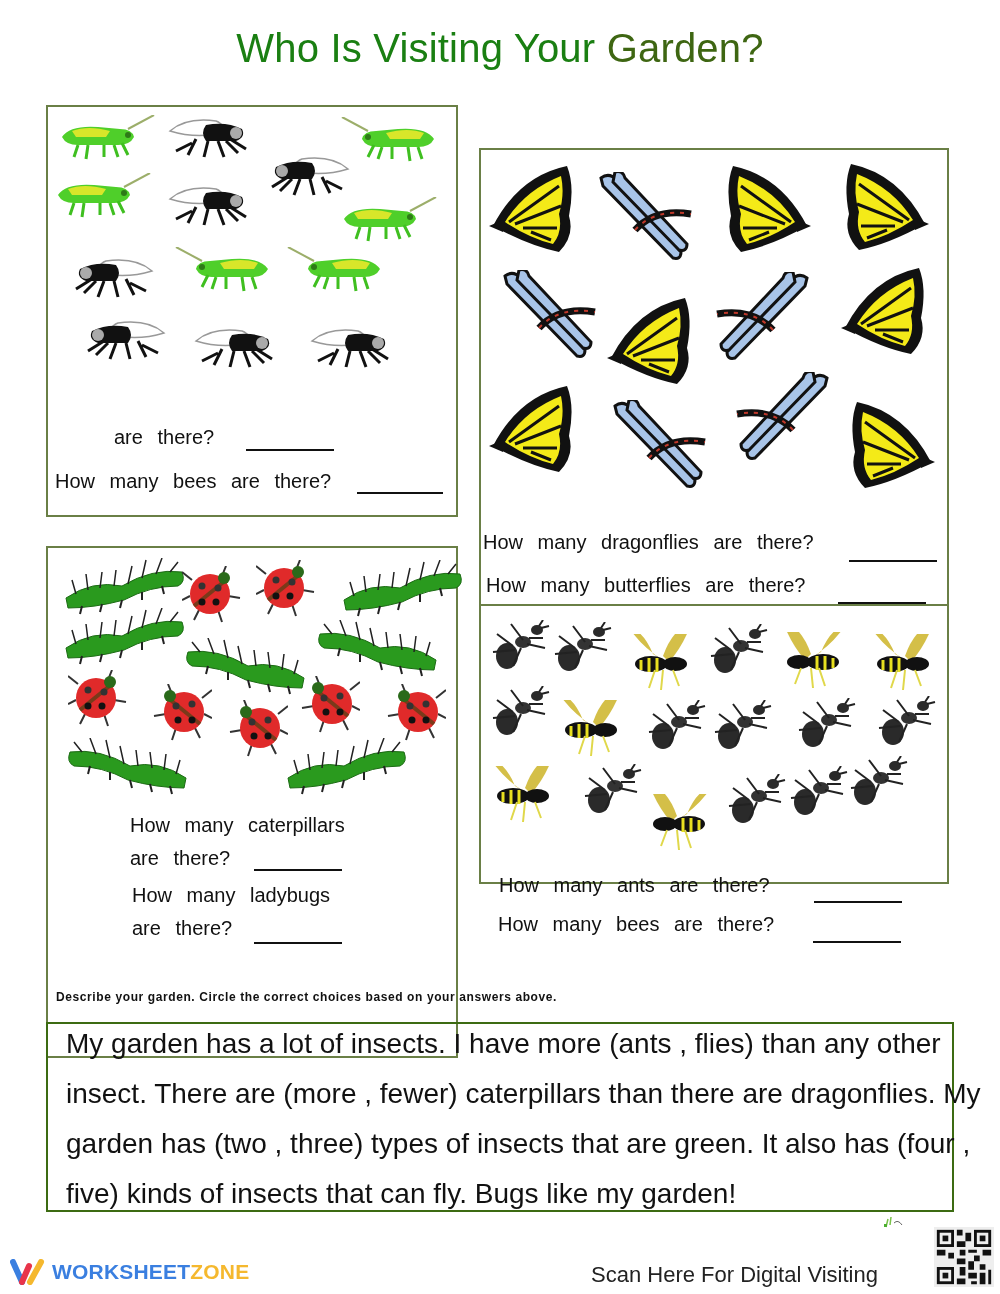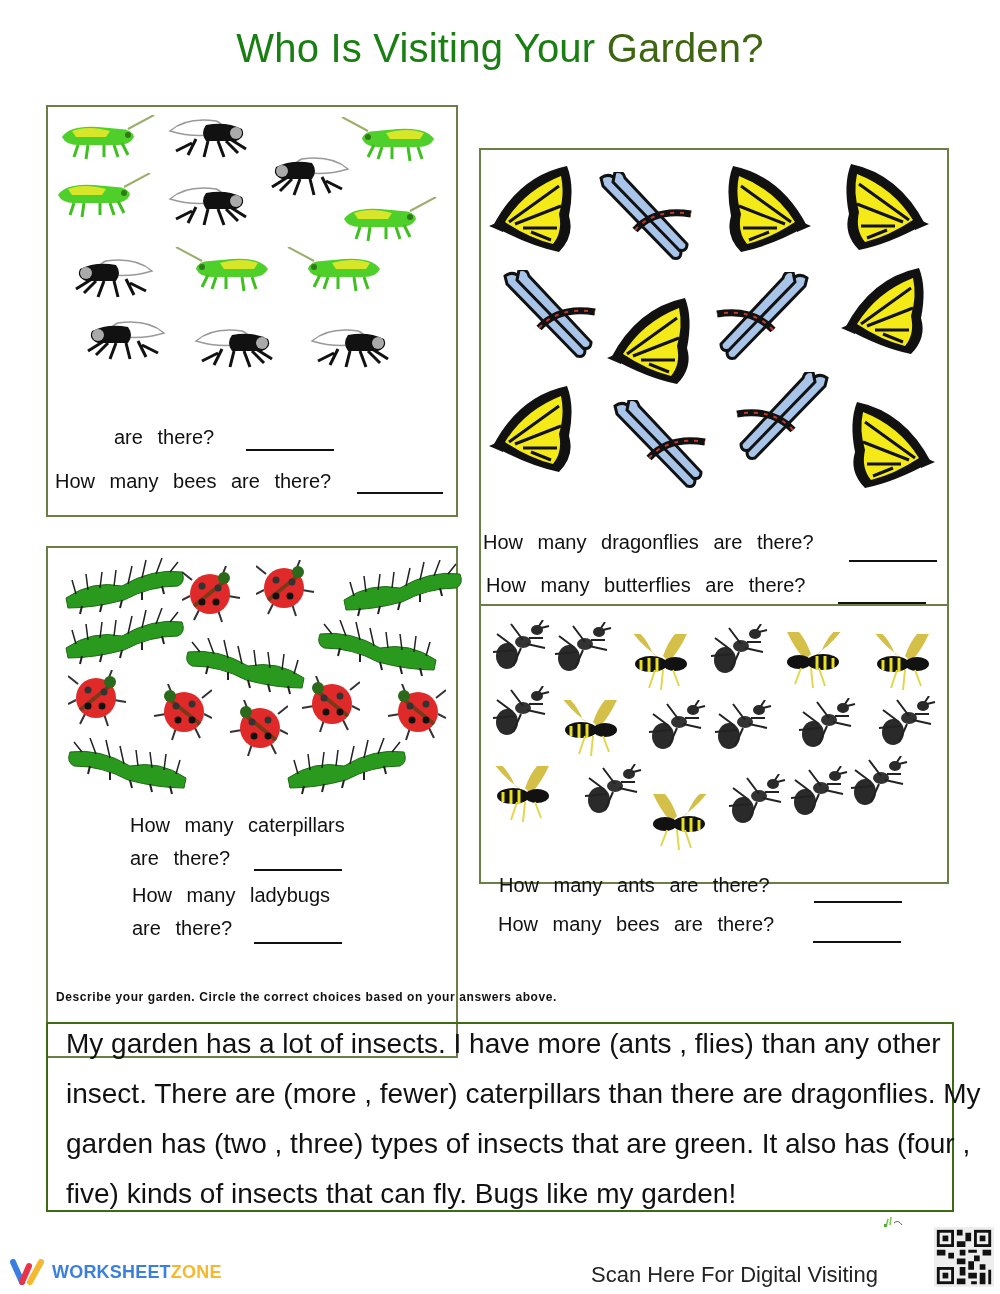--- a/index.html
+++ b/index.html
@@ -7,21 +7,21 @@
   .title { position:absolute; top:26px; left:0; width:1000px; text-align:center; font-size:40px; color:#1a7f12; letter-spacing:0.2px; }
   .title .garden { color:#3e6612; }
   .box { position:absolute; border:2px solid #6a7f46; background:#fff; box-sizing:border-box; }
   .q { position:absolute; font-size:20px; color:#111; word-spacing:9px; white-space:nowrap; }
   .blank { position:absolute; height:0; border-top:2px solid #111; }
   .bug { position:absolute; }
   .instr { position:absolute; top:990px; left:56px; font-size:12px; font-weight:bold; letter-spacing:0.6px; white-space:nowrap; }
   .desc-box { position:absolute; left:46px; top:1022px; width:908px; height:190px; border:2px solid #3c6b12; box-sizing:border-box; }
   .desc-line { position:absolute; left:18px; font-size:28px; white-space:nowrap; color:#111; }
   .footer-logo { position:absolute; left:10px; top:1259px; display:flex; align-items:center; }
-  .logo-text { font-size:18px; font-weight:bold; margin-left:6px; letter-spacing:0.2px; }
+  .logo-text { font-size:21px; font-weight:bold; margin-left:6px; letter-spacing:0.2px; }
   .logo-text .w { color:#3a7fe0; }
   .logo-text .z { color:#f5b82e; }
   .scan { position:absolute; left:591px; top:1262px; font-size:22px; color:#222; white-space:nowrap; }
   .qr { position:absolute; left:934px; top:1227px; width:60px; height:60px; background:#eee; }
   .sprout { position:absolute; left:882px; top:1215px; }
 </style>
 </head>
 <body>
 
 <div class="title"><span>Who Is Visiting Your </span><span class="garden">Garden?</span></div>

